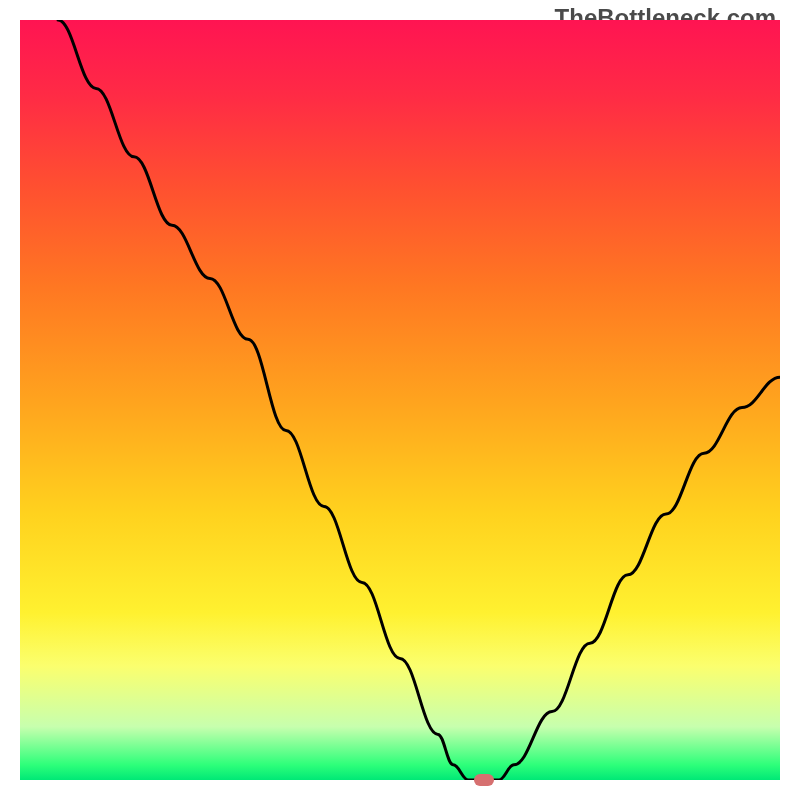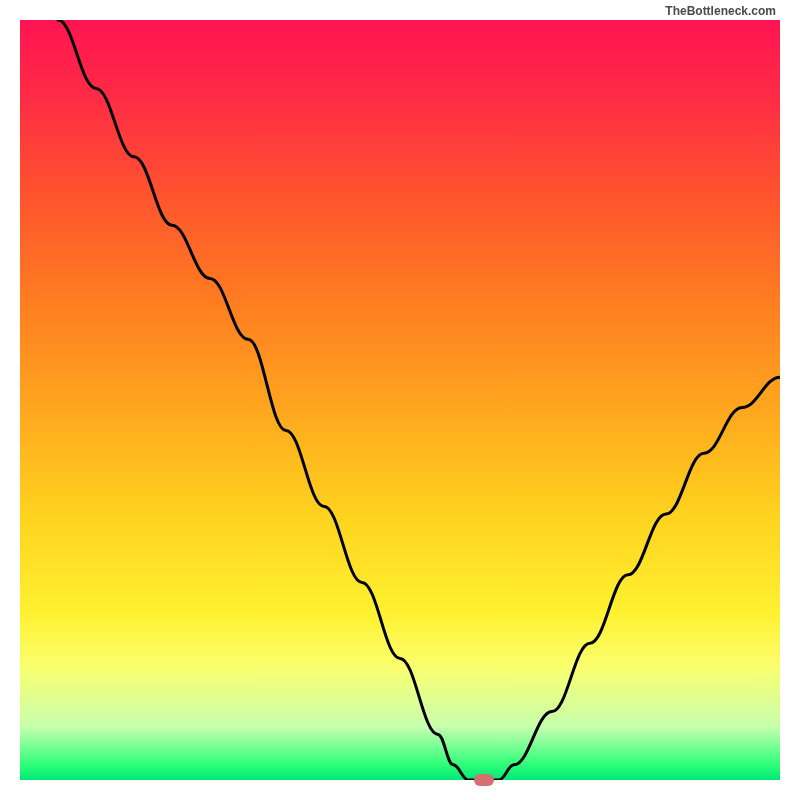--- a/index.html
+++ b/index.html
@@ -39,21 +39,21 @@
       #c7ffae 93%,
       #2eff7a 98%,
       #00e876 100%
     );
   }
   .attribution {
     position: absolute;
     right: 24px;
     top: 4px;
     font-family: Arial, Helvetica, sans-serif;
-    font-size: 12px;
+    font-size: 24px;
     color: #4a4a4a;
     font-weight: 600;
   }
   svg.curve {
     position: absolute;
     left: 0;
     top: 0;
   }
   .marker {
     position: absolute;

